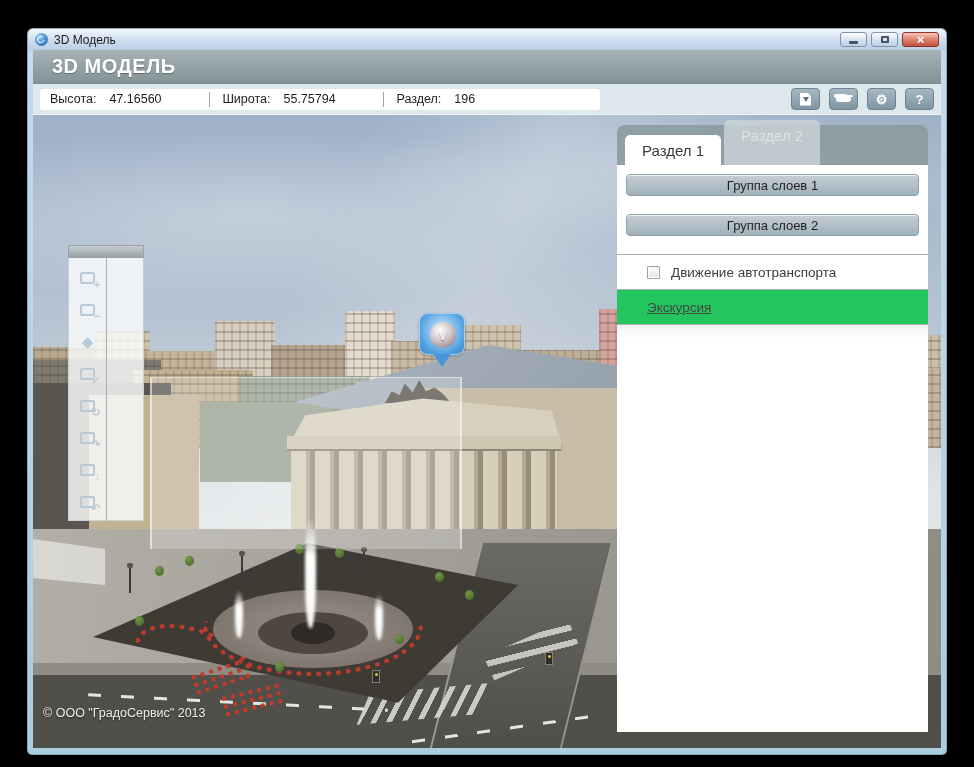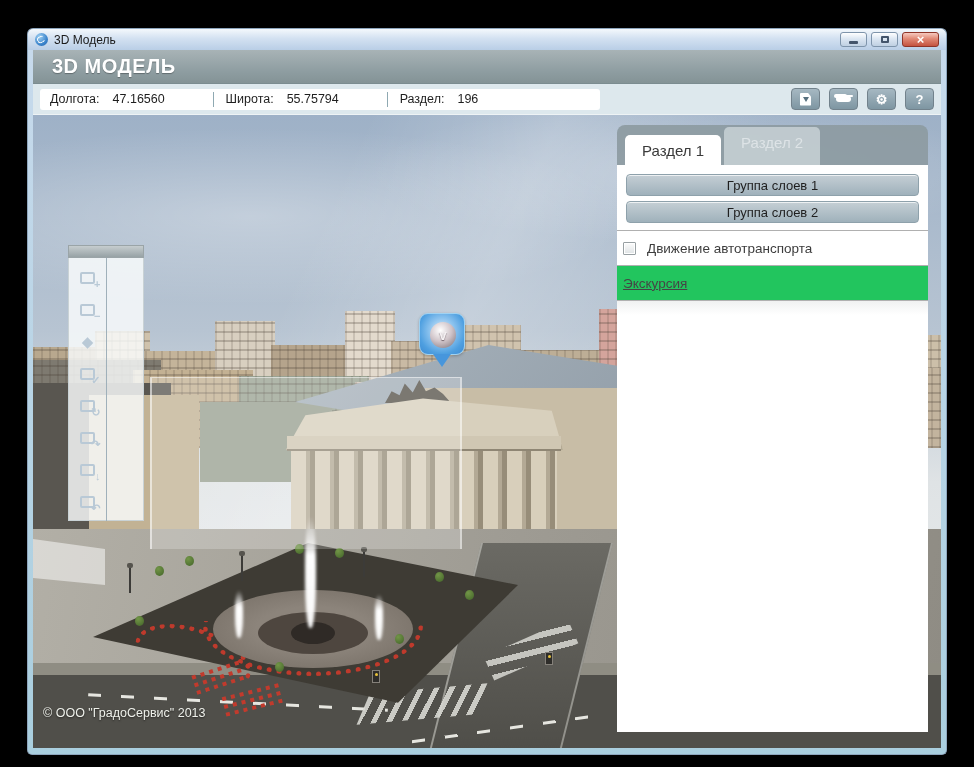--- a/index.html
+++ b/index.html
@@ -180,28 +180,28 @@
   .copyright { left:10px; bottom:28px; color:#eef0ea; font-size:12.5px;
                text-shadow:0 1px 2px rgba(0,0,0,.55); z-index:6; }
 
   
   .panel { left:584px; top:10px; width:311px; height:607px; z-index:10; }
   .panel * { position:static; }
   .panel-top { height:40px; background:rgba(141,155,161,.93); border-radius:8px 8px 0 0;
                display:flex; align-items:flex-end; padding-left:8px; }
   .tab { padding:7px 17px 6px; font-size:15px; border-radius:5px 5px 0 0; }
   .tab.active { background:#fff; color:#3a3a3a; }
-  .tab.inactive { background:rgba(203,212,216,.8); color:#dde3e6; margin-left:3px; padding-bottom:14px; }
+  .tab.inactive { background:rgba(203,212,216,.8); color:#dde3e6; margin-left:3px; padding-bottom:21px; }
   .panel-body { height:567px; background:#fff; padding-top:6px; }
-  .group-btn { margin:3px 9px 5px; height:22px; border-radius:4px;
+  .group-btn { margin:3px 9px 18px; height:22px; border-radius:4px;
                background:linear-gradient(#c5cfd5,#9fb1bb); border:1px solid #8ea1ab;
                box-shadow:inset 0 1px 0 rgba(255,255,255,.7);
                font-size:13px; color:#1f1f1f; display:flex; align-items:center; justify-content:center; }
   .rows { margin-top:7px; border-top:1px solid #b0b0b0; }
-  .row { display:flex; align-items:center; padding:0 6px; height:35px;
+  .row { display:flex; align-items:center; padding:0 30px; height:35px;
          font-size:13.5px; color:#3d3d3d; border-bottom:1px solid #b0b0b0; background:#fff; }
   .row.zebra { background:#22c55e; }
   .cb { width:13px; height:13px; margin-right:11px; border:1px solid #98a0a3; border-radius:1px;
         background:linear-gradient(#fcfcfc,#dfe3e5); box-shadow:inset 0 0 0 1px #fff; flex:none; }
   .row .link { text-decoration:underline; color:#454545; }
   .panel-rest { height:14px; background:linear-gradient(#f0f1f1,#ffffff); }
 </style>
 </head>
 <body>
 
@@ -223,21 +223,21 @@
 
   <div class="frame">
     <div class="content">
 
       <div class="app-header">
         <h1>3D МОДЕЛЬ</h1>
       </div>
 
       <div class="app-toolbar">
         <div class="coords">
-          <span class="lbl">Долгота:</span>
+          <span class="lbl">Высота:</span>
           <span class="val">47.16560</span>
           <span class="sep"></span>
           <span class="lbl">Широта:</span>
           <span class="val">55.75794</span>
           <span class="sep"></span>
           <span class="lbl">Раздел:</span>
           <span class="val short">196</span>
         </div>
         <span class="tb-spacer"></span>
         <span class="tb-btn">

